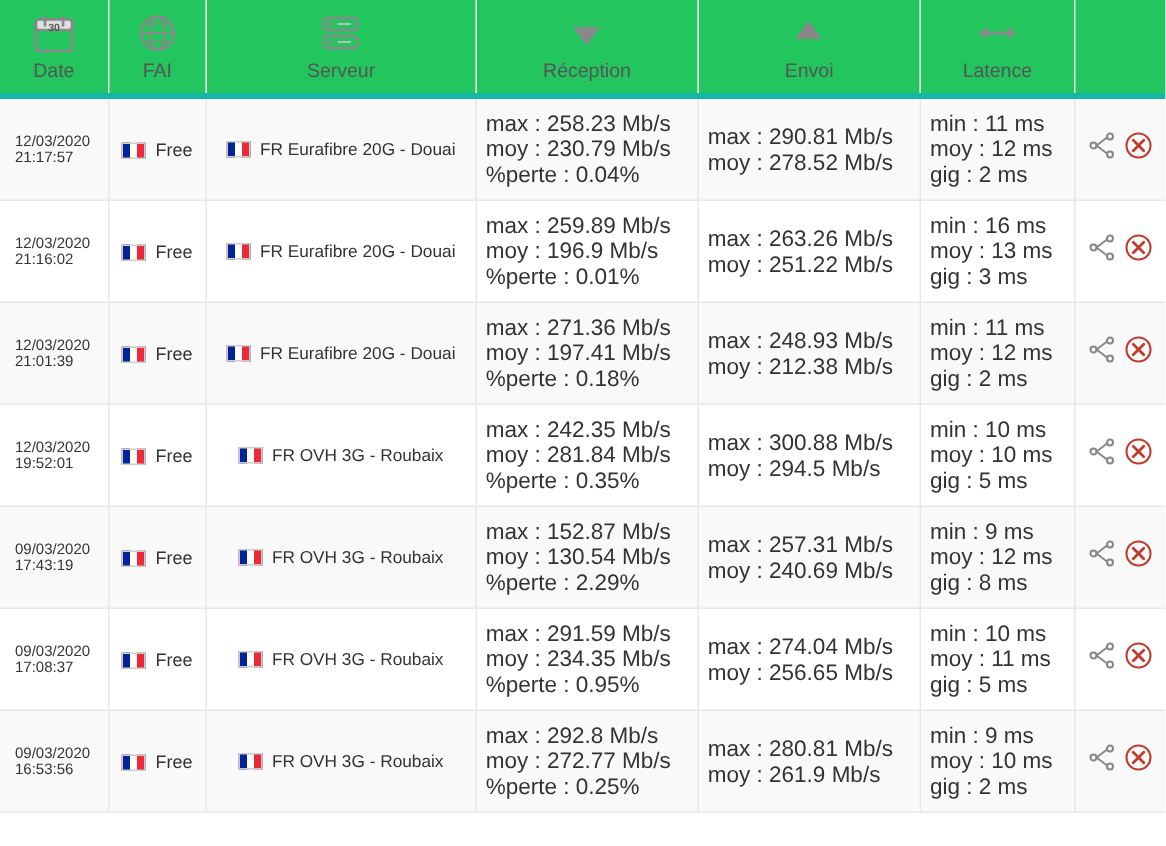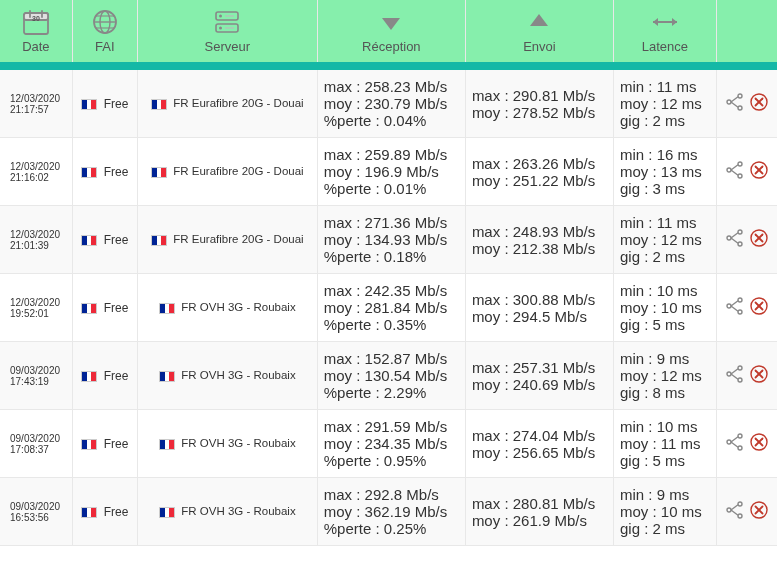--- a/index.html
+++ b/index.html
@@ -8,22 +8,22 @@
       font-size: 12px;
       background: #fff;
       color: #333;
       width: 777px;
     }
     table {
       width: 100%;
       border-collapse: collapse;
     }
     thead tr {
-      background: #86efac;
-      border-bottom: 8px solid #14b8a6;
+      background: #22c55e;
+      border-bottom: 4px solid #14b8a6;
     }
     th {
       padding: 8px 6px;
       text-align: center;
       font-weight: normal;
       color: #555;
       border-right: 1px solid #e8e8e8;
       vertical-align: bottom;
     }
     th:last-child { border-right: none; }
@@ -213,21 +213,21 @@
         <line x1="5.5" y1="5.5" x2="12.5" y2="12.5" stroke="#c0392b" stroke-width="1.8" stroke-linecap="round"></line>
         <line x1="12.5" y1="5.5" x2="5.5" y2="12.5" stroke="#c0392b" stroke-width="1.8" stroke-linecap="round"></line>
       </svg>
     </button>
   </td>
       </tr>
       <tr>
         <td class="td-date">12/03/2020<br>21:01:39</td>
         <td class="td-fai"><span class="flag flag-fr"></span> <span>Free</span></td>
         <td class="td-server"><span class="flag flag-fr"></span> <span>FR Eurafibre 20G - Douai</span></td>
-        <td class="td-reception"><span>max : 271.36 Mb/s</span><br><span>moy : 134.93 Mb/s</span><br><span>%perte : 0.18%</span></td>
+        <td class="td-reception"><span>max : 271.36 Mb/s</span><br><span>moy : 197.41 Mb/s</span><br><span>%perte : 0.18%</span></td>
         <td class="td-envoi"><span>max : 248.93 Mb/s</span><br><span>moy : 212.38 Mb/s</span></td>
         <td class="td-latence"><span>min : 11 ms</span><br><span>moy : 12 ms</span><br><span>gig : 2 ms</span></td>
         <td class="td-actions">
     <button class="action-btn" title="Share">
       <svg width="18" height="18" viewBox="0 0 18 18" fill="none" xmlns="http://www.w3.org/2000/svg">
         <circle cx="14" cy="3" r="2" stroke="#888" stroke-width="1.4" fill="none"></circle>
         <circle cx="14" cy="15" r="2" stroke="#888" stroke-width="1.4" fill="none"></circle>
         <circle cx="3" cy="9" r="2" stroke="#888" stroke-width="1.4" fill="none"></circle>
         <line x1="5" y1="9" x2="12" y2="3.7" stroke="#888" stroke-width="1.3"></line>
         <line x1="5" y1="9" x2="12" y2="14.3" stroke="#888" stroke-width="1.3"></line>
@@ -317,21 +317,21 @@
         <line x1="5.5" y1="5.5" x2="12.5" y2="12.5" stroke="#c0392b" stroke-width="1.8" stroke-linecap="round"></line>
         <line x1="12.5" y1="5.5" x2="5.5" y2="12.5" stroke="#c0392b" stroke-width="1.8" stroke-linecap="round"></line>
       </svg>
     </button>
   </td>
       </tr>
       <tr>
         <td class="td-date">09/03/2020<br>16:53:56</td>
         <td class="td-fai"><span class="flag flag-fr"></span> <span>Free</span></td>
         <td class="td-server"><span class="flag flag-fr"></span> <span>FR OVH 3G - Roubaix</span></td>
-        <td class="td-reception"><span>max : 292.8 Mb/s</span><br><span>moy : 362.19 Mb/s</span><br><span>%perte : 0.25%</span></td>
+        <td class="td-reception"><span>max : 292.8 Mb/s</span><br><span>moy : 272.77 Mb/s</span><br><span>%perte : 0.25%</span></td>
         <td class="td-envoi"><span>max : 280.81 Mb/s</span><br><span>moy : 261.9 Mb/s</span></td>
         <td class="td-latence"><span>min : 9 ms</span><br><span>moy : 10 ms</span><br><span>gig : 2 ms</span></td>
         <td class="td-actions">
     <button class="action-btn" title="Share">
       <svg width="18" height="18" viewBox="0 0 18 18" fill="none" xmlns="http://www.w3.org/2000/svg">
         <circle cx="14" cy="3" r="2" stroke="#888" stroke-width="1.4" fill="none"></circle>
         <circle cx="14" cy="15" r="2" stroke="#888" stroke-width="1.4" fill="none"></circle>
         <circle cx="3" cy="9" r="2" stroke="#888" stroke-width="1.4" fill="none"></circle>
         <line x1="5" y1="9" x2="12" y2="3.7" stroke="#888" stroke-width="1.3"></line>
         <line x1="5" y1="9" x2="12" y2="14.3" stroke="#888" stroke-width="1.3"></line>

